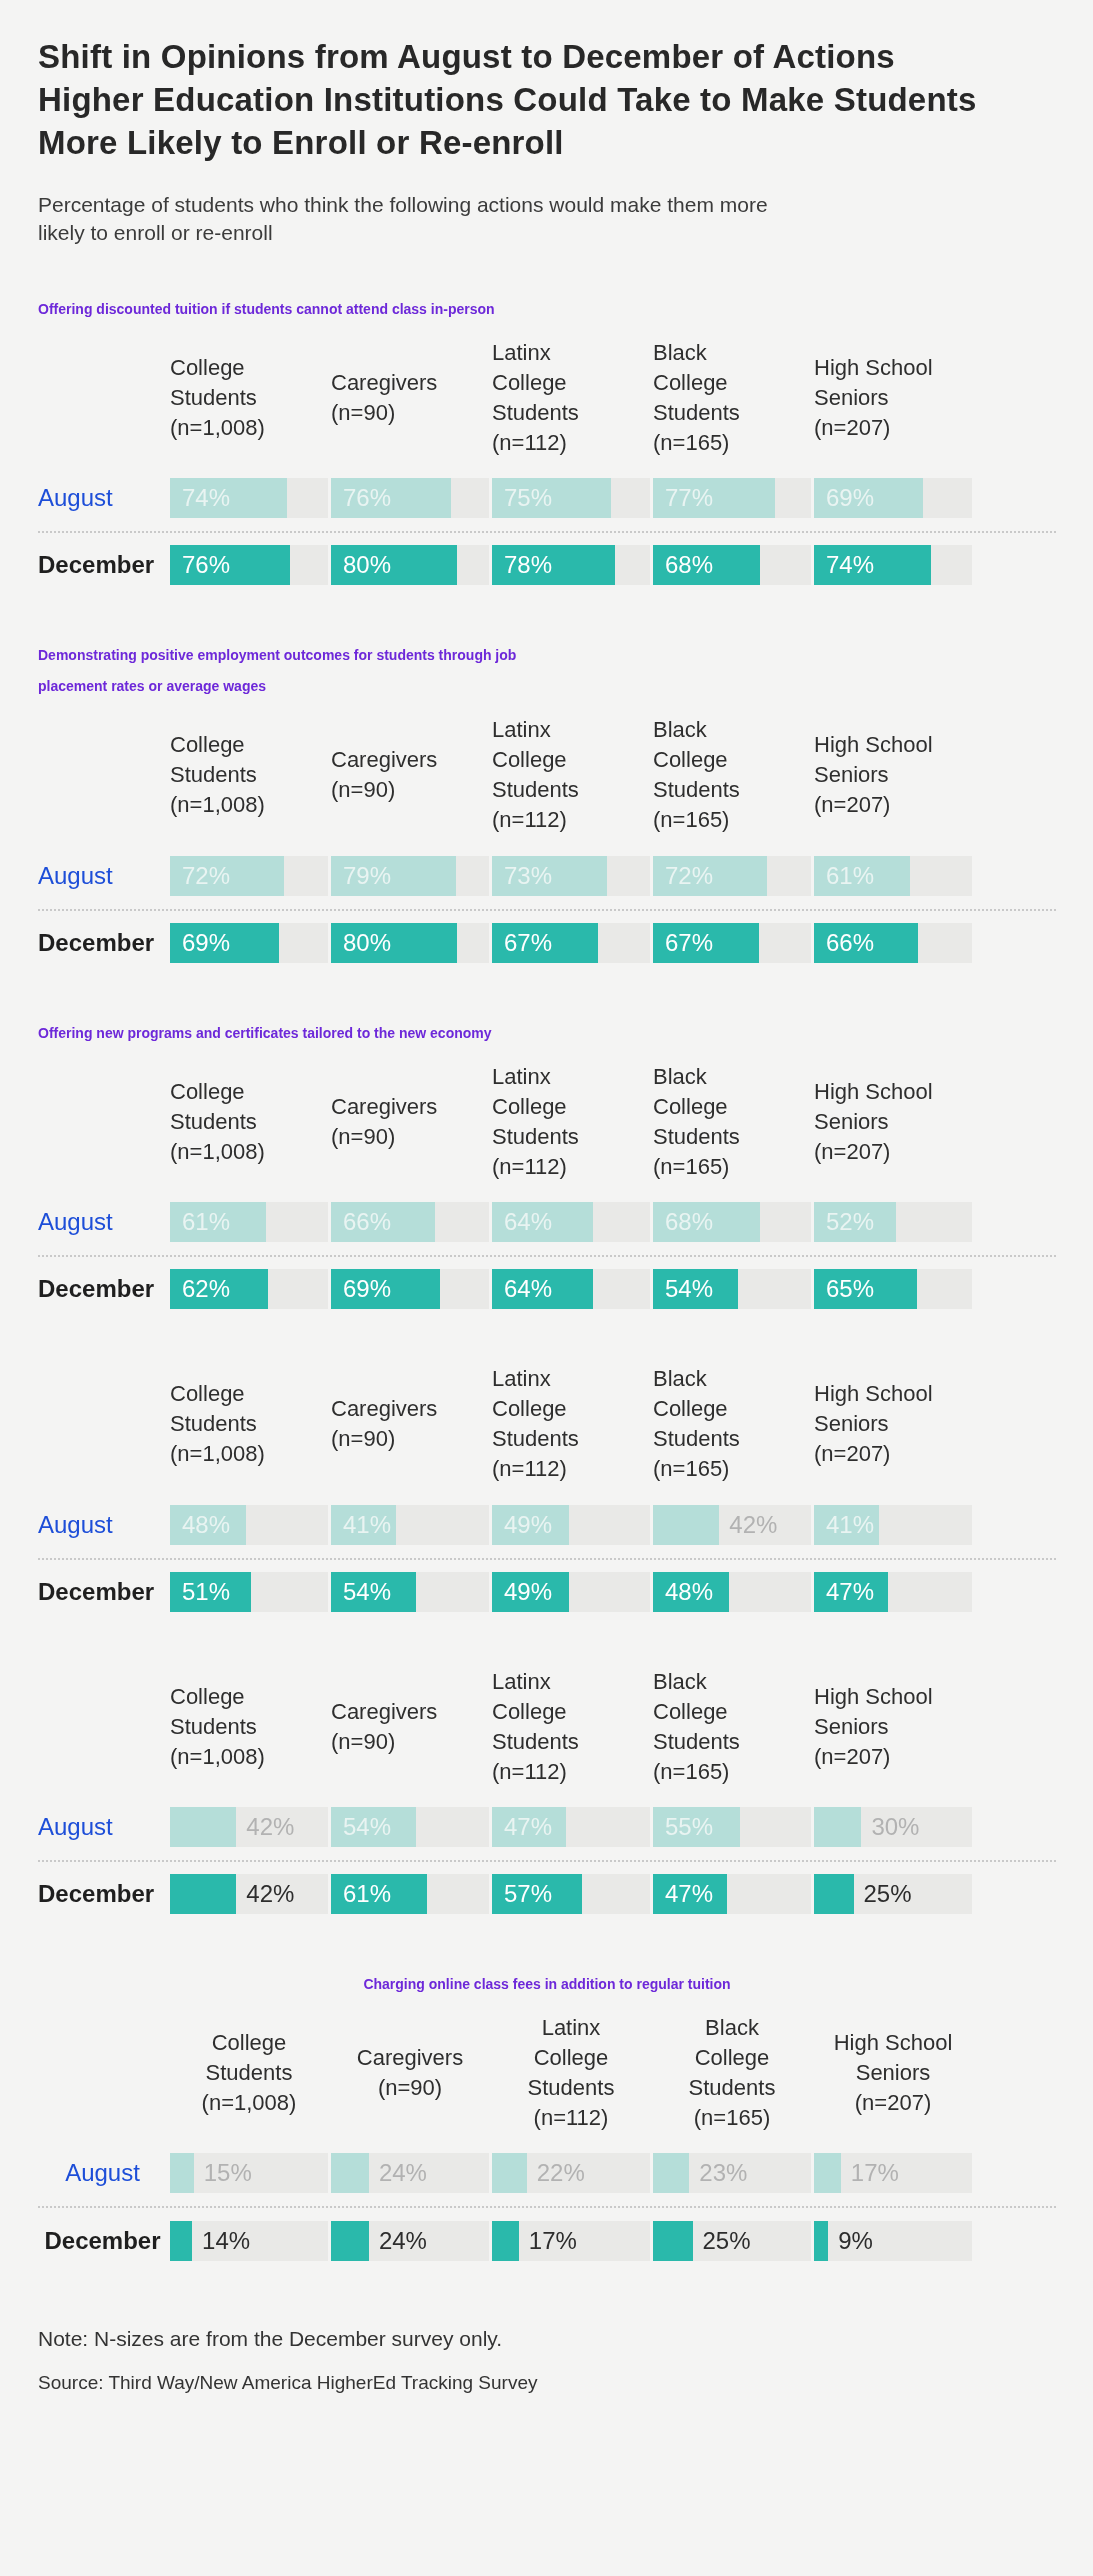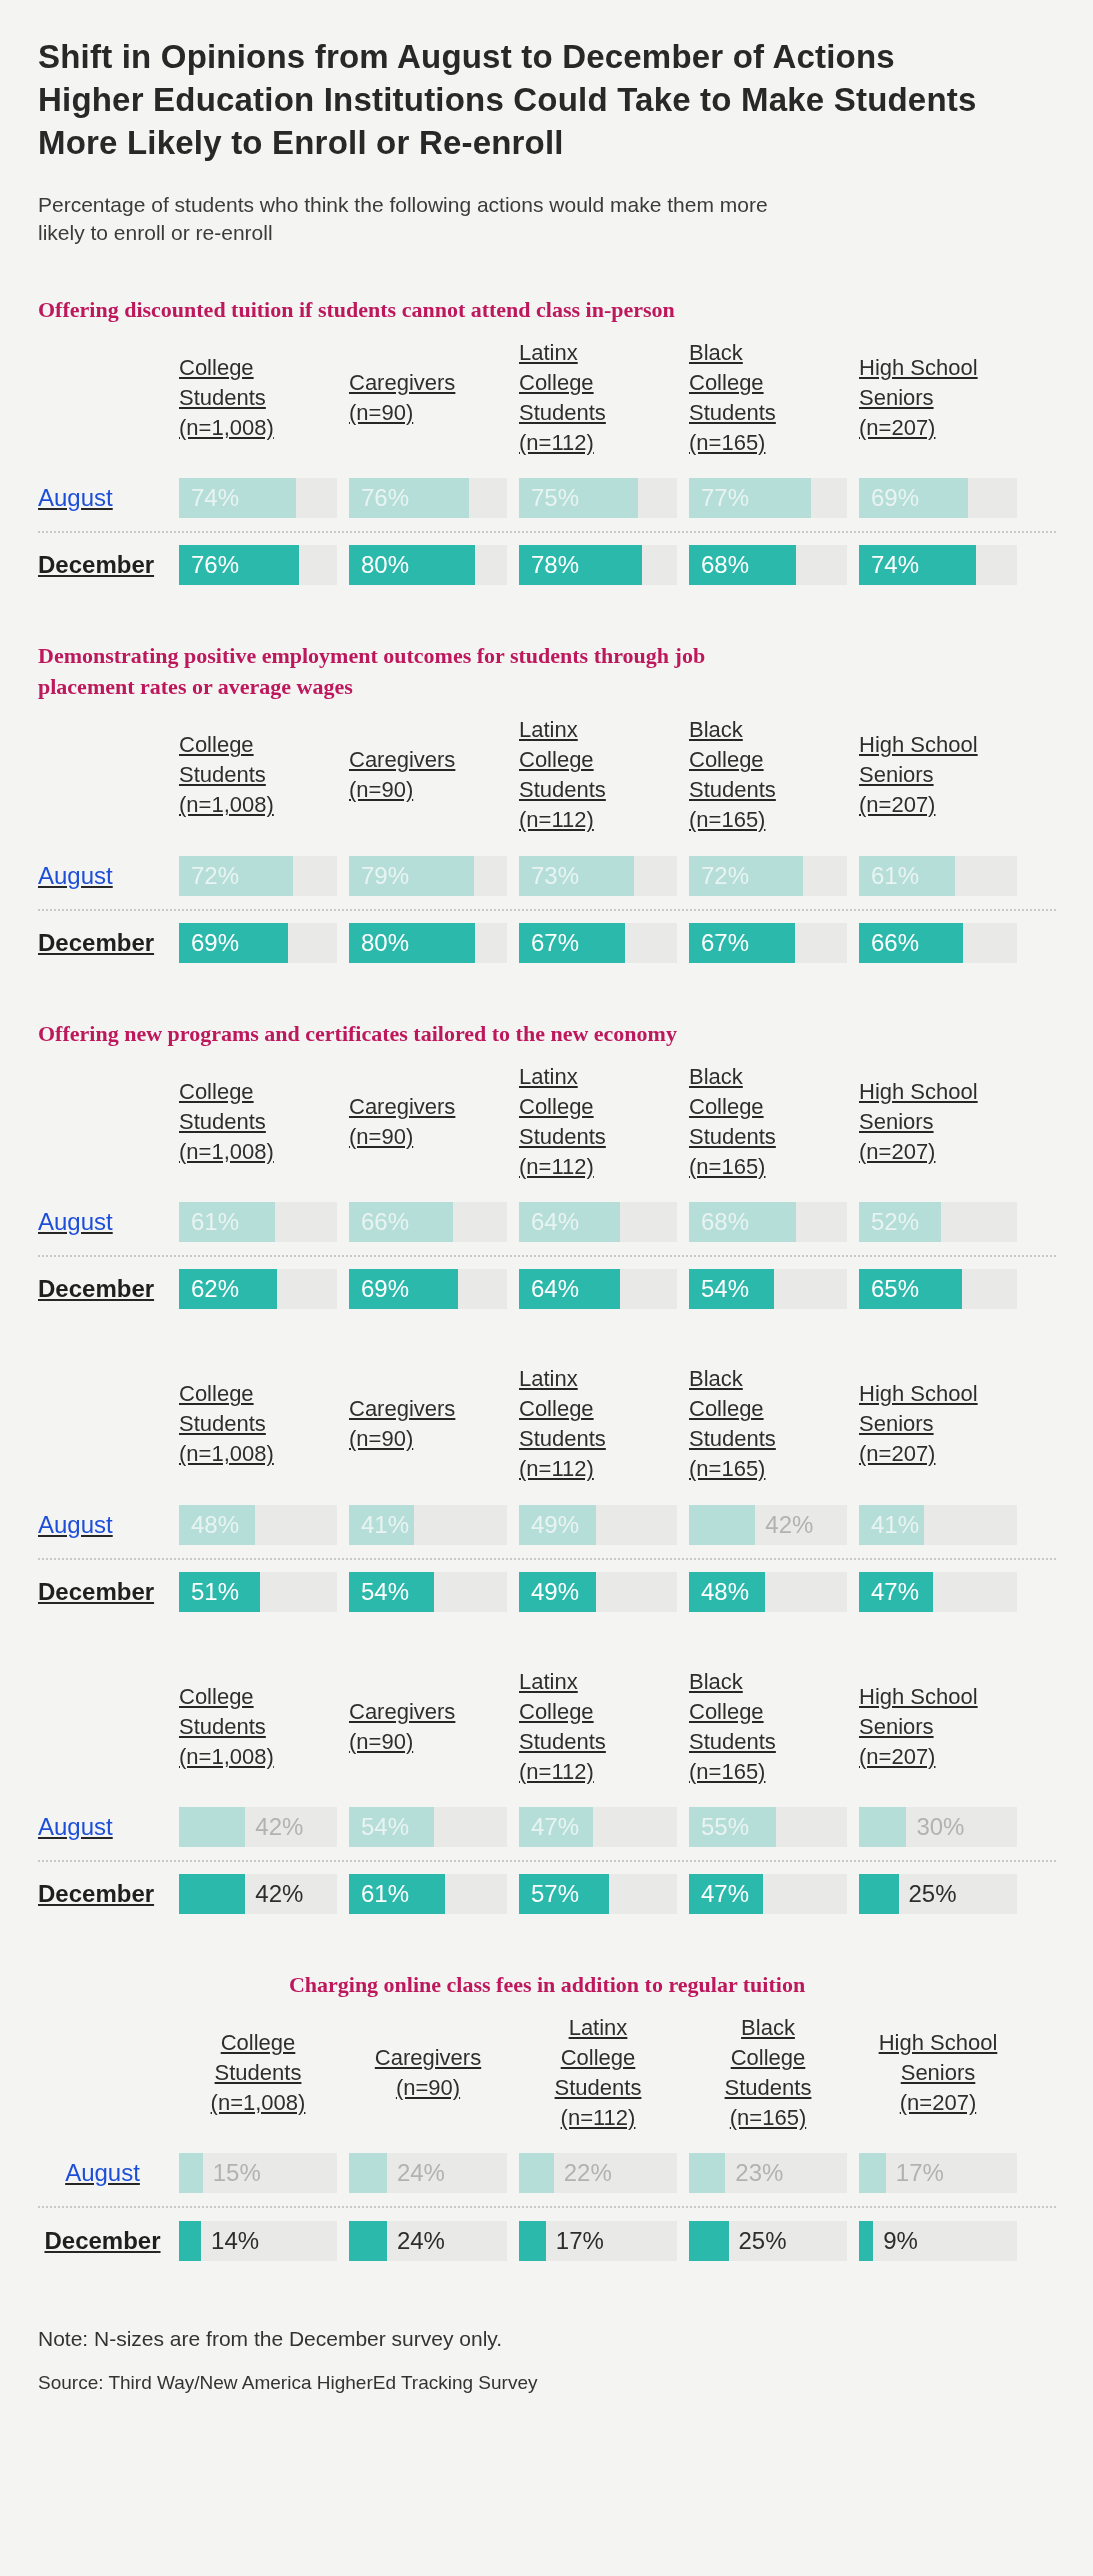--- a/index.html
+++ b/index.html
@@ -39,33 +39,31 @@
   .chart-subtitle{
     font-size:21px;
     line-height:28px;
     margin:0 0 47px 0;
     white-space:pre-line;
     color:#3b3b3b;
   }
   .section{ margin-bottom:51px; }
   .section:last-of-type{ margin-bottom:0;text-align:center; }
   .section-title{
-    font-size:22px;
+    font-size:14px;
     line-height:31px;
     font-weight:700;
     margin:0 0 12.8px 0;
     white-space:pre-line;
-    color:#be185d;
-    font-family:Liberation Serif, serif;
+    color:#6d28d9;
   }
   .grid{
     display:grid;
     grid-template-columns:129px repeat(5,158px);
-    column-gap:12px;
-    text-decoration:underline;
+    column-gap:3px;
   }
   .header-row{
     min-height:120px;
     align-items:center;
     margin-bottom:16.4px;
   }
   .col-header{
     font-size:22px;
     line-height:30px;
     white-space:pre-line;

